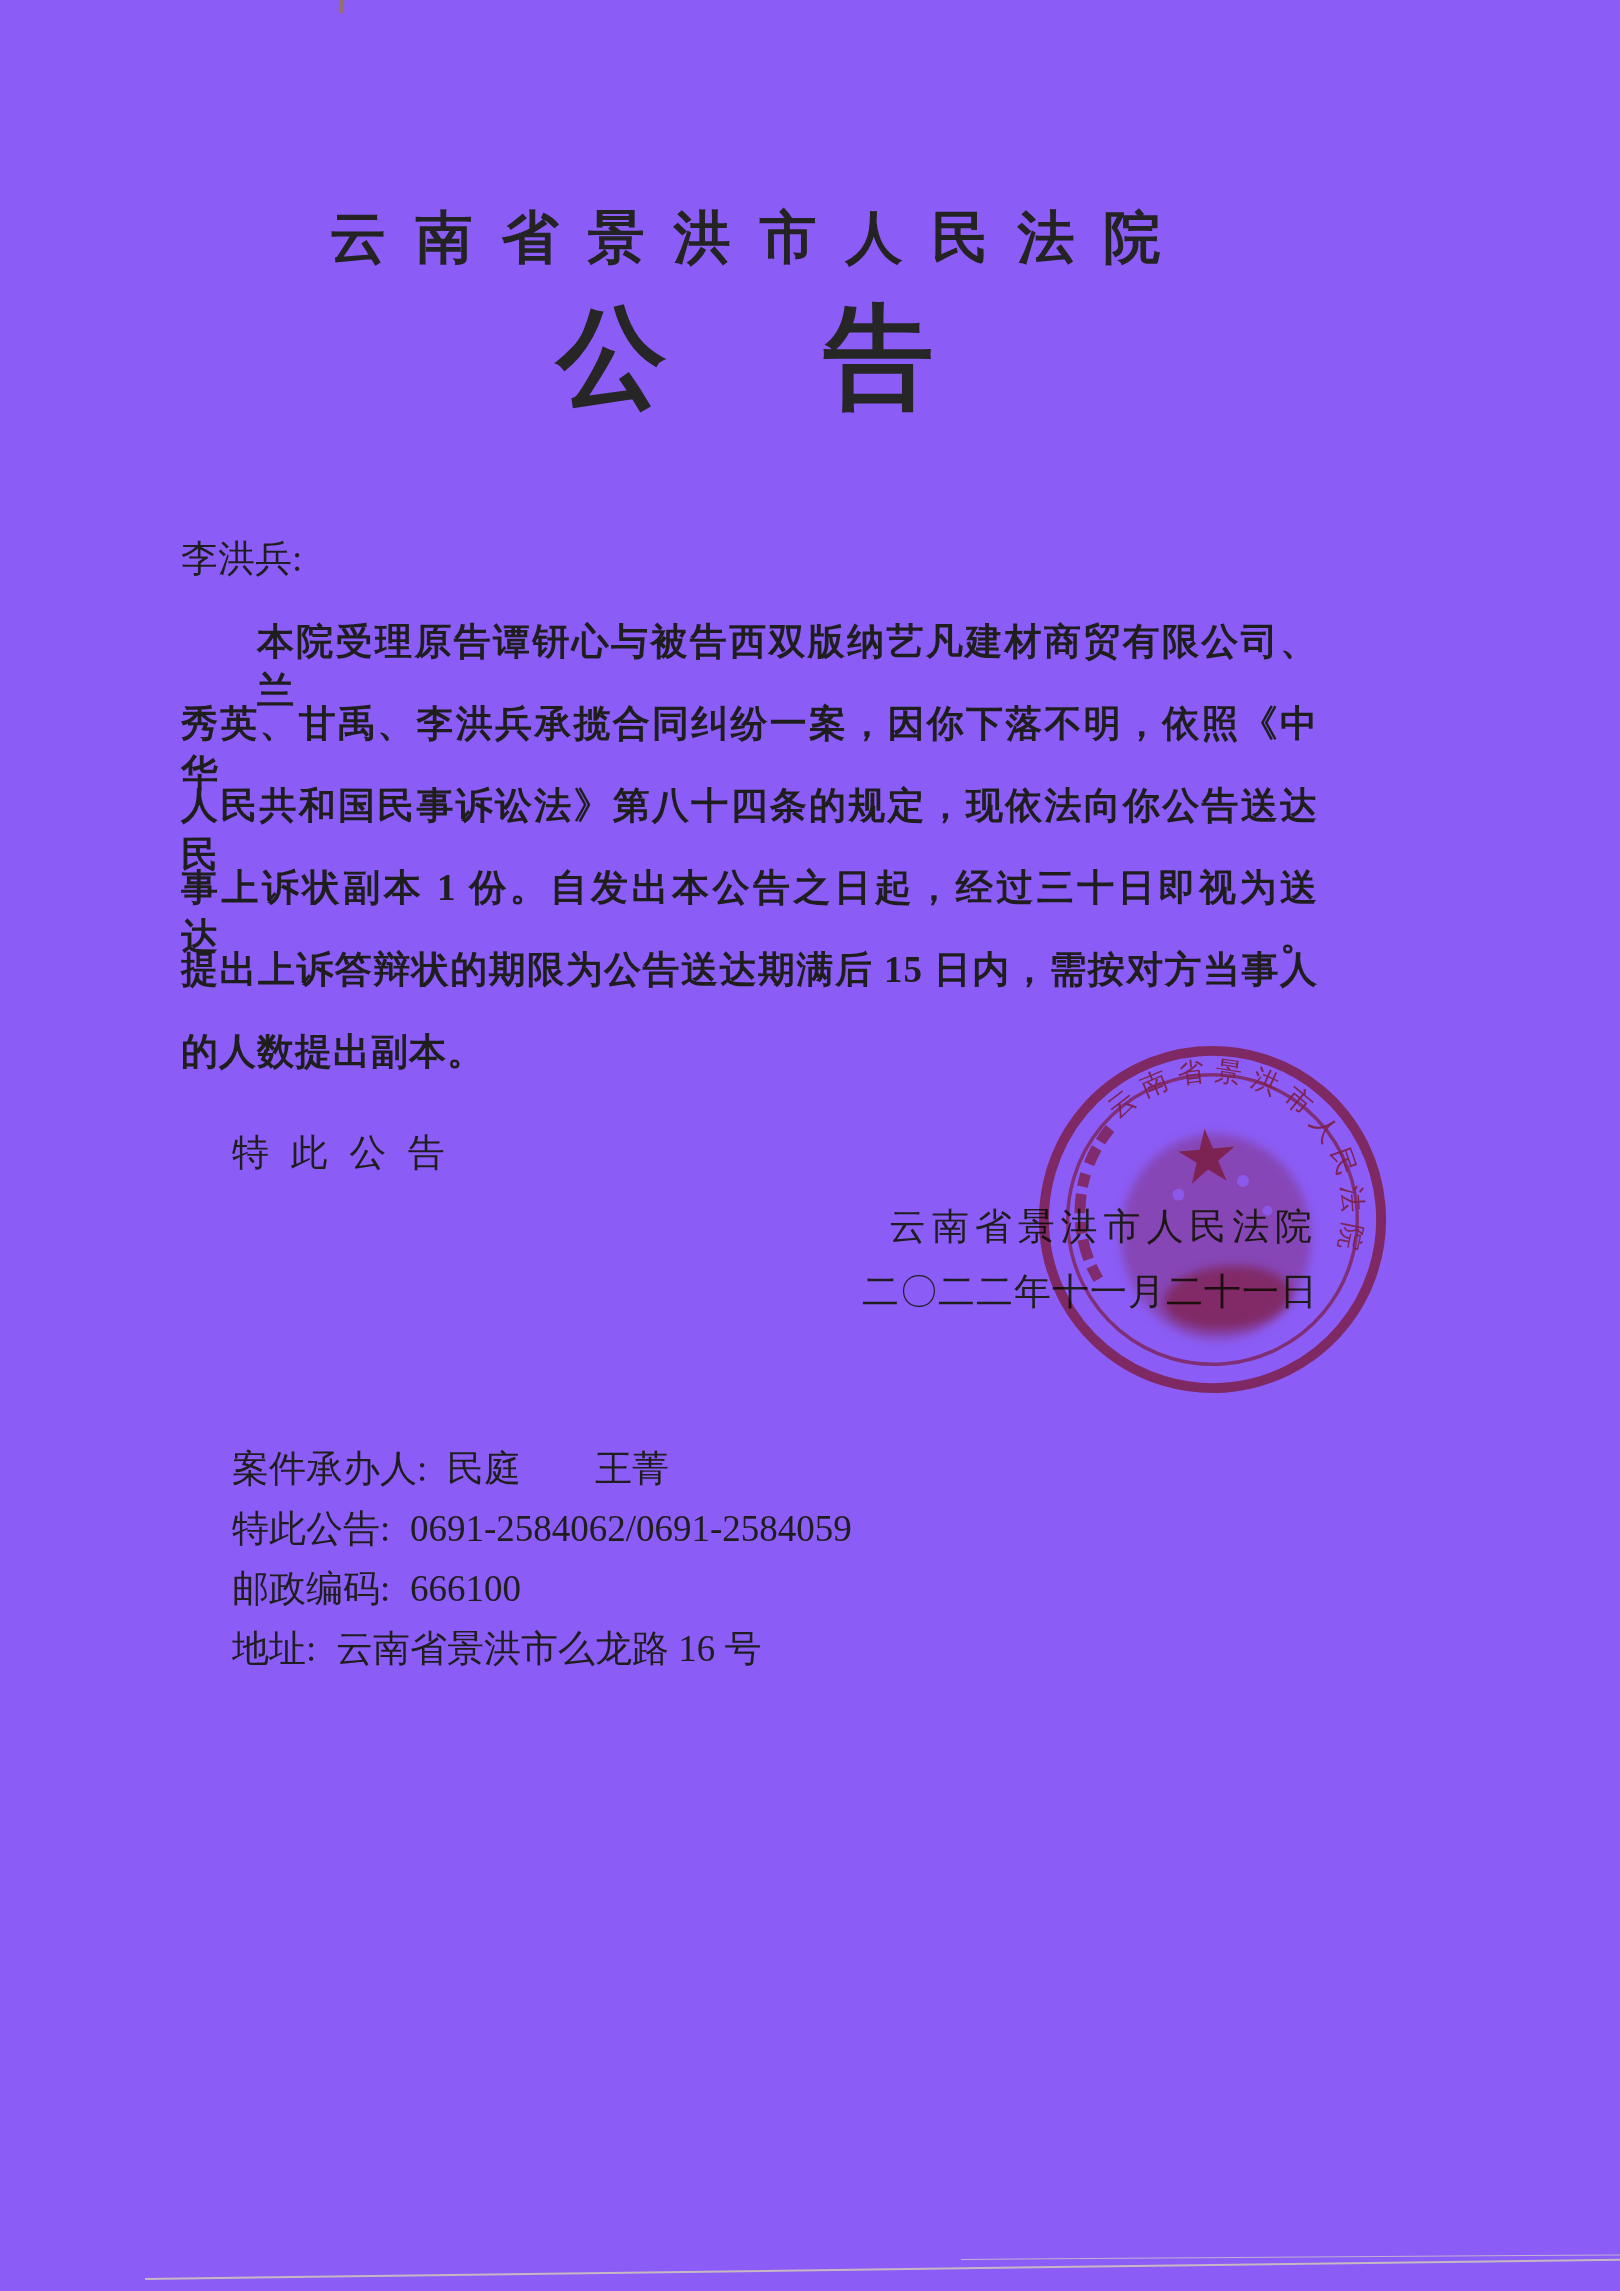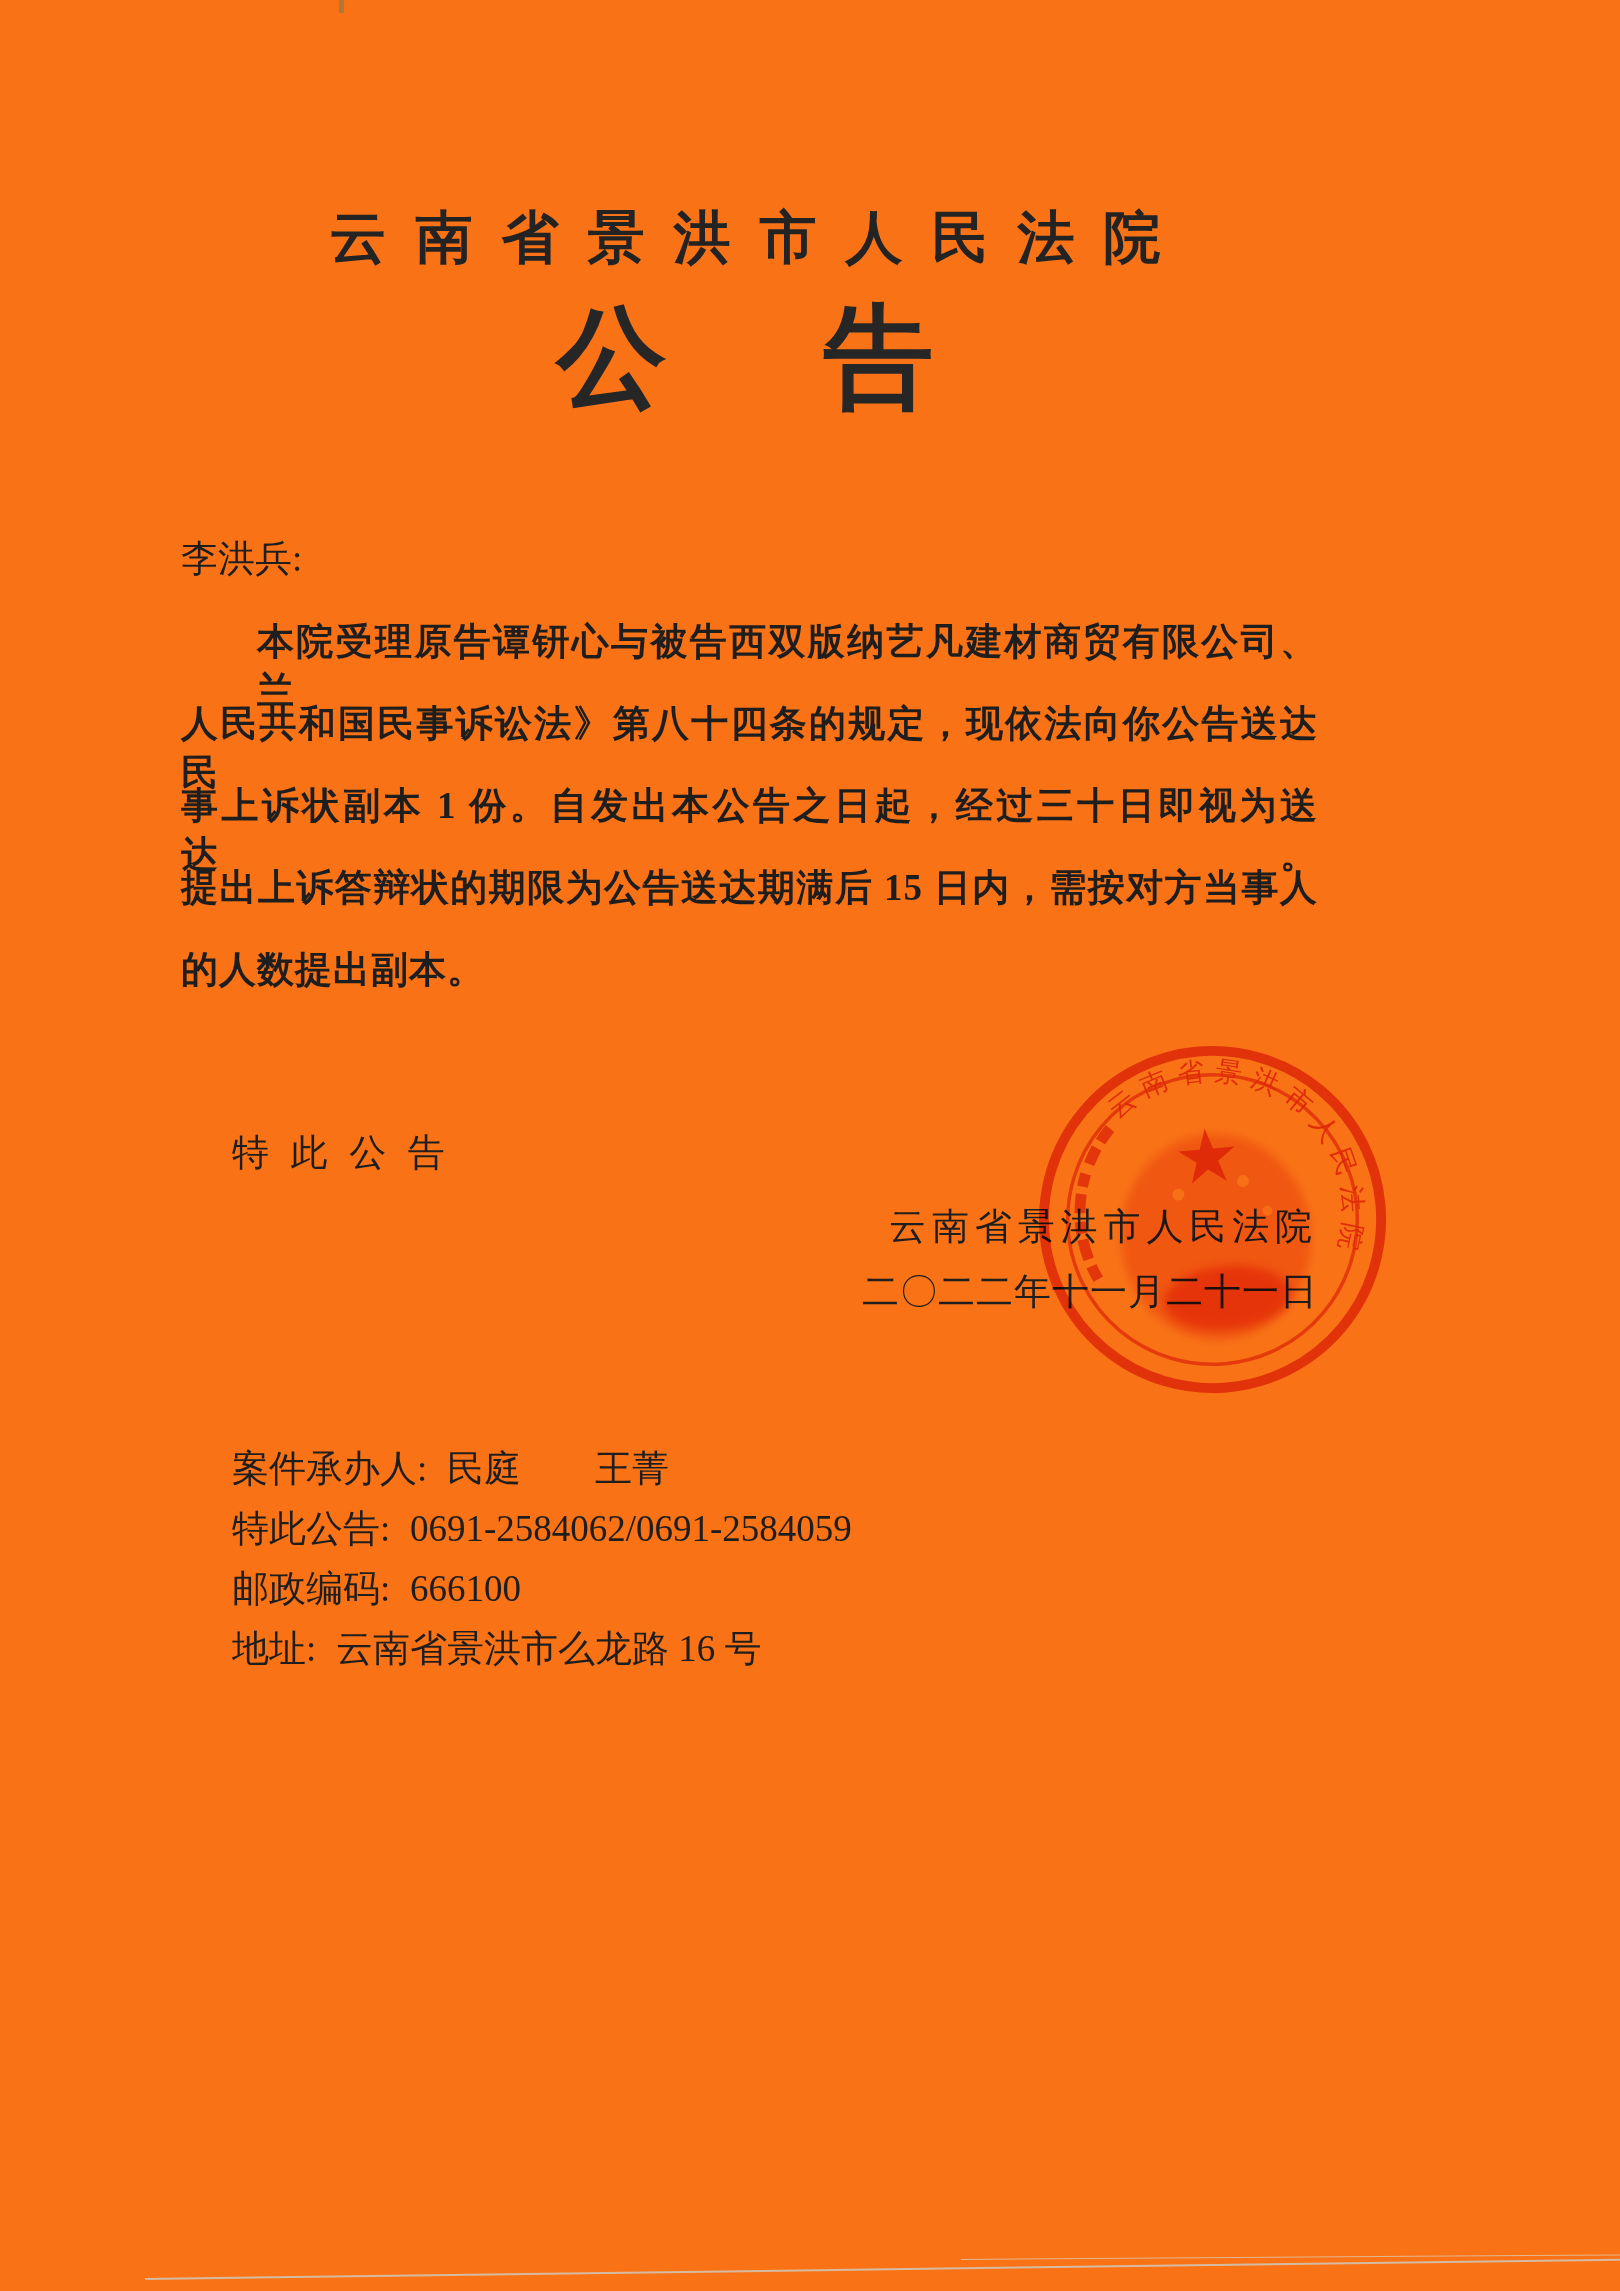--- a/index.html
+++ b/index.html
@@ -1,20 +1,20 @@
 <!DOCTYPE html>
 <html><head>
 <meta charset="utf-8">
 <style>
   html,body{margin:0;padding:0;background:#e9e9e9;}
   .page{
     position:relative;
     width:1620px;height:2292px;
     margin:0 auto;
-    background:#f97316;
+    background:#8b5cf6;
     overflow:hidden;
     font-family:"Liberation Serif","DejaVu Serif",serif;
     color:#1e1e1e;
   }
   .court-title{
     position:absolute;top:202px;left:59px;width:1372px;
     text-align:center;
     font-size:57px;line-height:71px;font-weight:600;
     letter-spacing:29px;text-indent:29px;
     color:#232323;
@@ -86,20 +86,21 @@
 <div class="page">
 
   <div class="court-title">云南省景洪市人民法院</div>
 
   <div class="announcement-heading">公　告</div>
 
   <div class="salutation">李洪兵:</div>
 
   <div class="body-paragraph">
     <div class="body-line first">本院受理原告谭钘心与被告西双版纳艺凡建材商贸有限公司、兰</div>
+    <div class="body-line">秀英、甘禹、李洪兵承揽合同纠纷一案，因你下落不明，依照《中华</div>
     <div class="body-line">人民共和国民事诉讼法》第八十四条的规定，现依法向你公告送达民</div>
     <div class="body-line">事上诉状副本 1 份。自发出本公告之日起，经过三十日即视为送达。</div>
     <div class="body-line">提出上诉答辩状的期限为公告送达期满后 15 日内，需按对方当事人</div>
     <div class="body-line last">的人数提出副本。</div>
   </div>
 
   <div class="closing-statement">特此公告</div>
 
   <div class="signature-block">
     <div class="signature-court">云南省景洪市人民法院</div>

